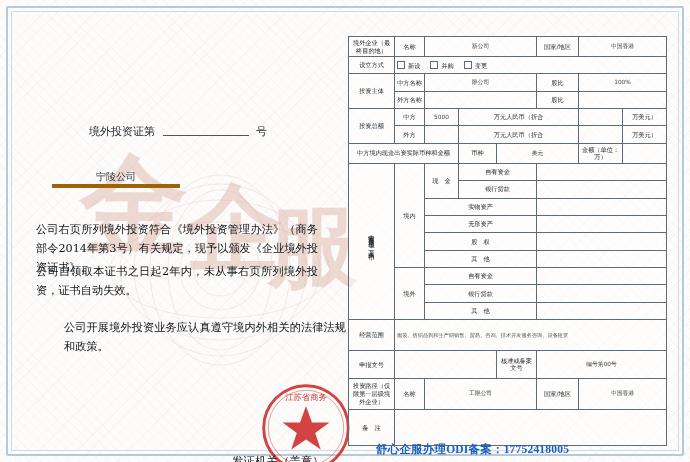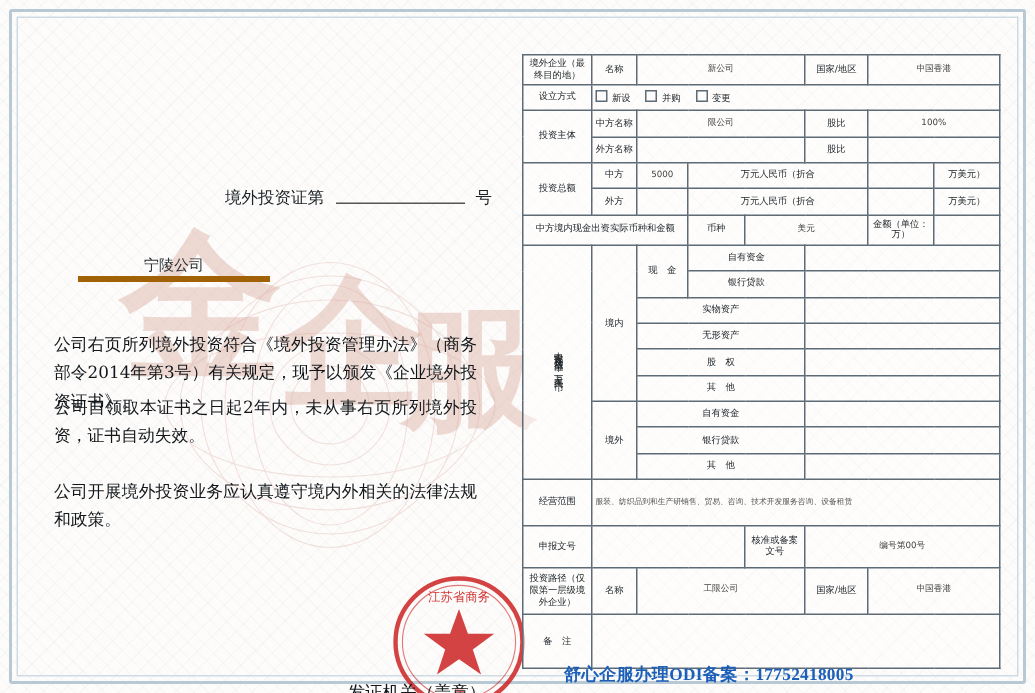--- a/index.html
+++ b/index.html
@@ -61,21 +61,21 @@
     position:absolute;left:6px;top:44px;width:300px;
     text-align:center;
     font-family:"DejaVu Serif","Liberation Serif",serif;
     font-weight:700;
     font-size:29px;
     letter-spacing:2px;
     color:#15191d;
   }
   .cert-no{
     position:absolute;left:6px;top:100px;width:300px;
-    text-align:right;font-size:11px;color:#1b2126;
+    text-align:center;font-size:11px;color:#1b2126;
     font-family:"DejaVu Serif","Liberation Serif",serif;
   }
   .cert-no .blank{
     display:inline-block;width:86px;border-bottom:1px solid #555;
     margin:0 4px;height:11px;vertical-align:-1px;
   }
   .company-line{
     position:absolute;left:30px;top:146px;width:240px;
     font-size:10px;color:#2a2f33;
     font-family:"DejaVu Serif","Liberation Serif",serif;
@@ -85,21 +85,21 @@
     text-align:center;padding:0 4px;
   }
   .para{
     position:absolute;width:282px;left:14px;
     font-size:11.2px;line-height:19px;color:#11161a;
     font-family:"DejaVu Serif","Liberation Serif",serif;
     text-align:justify;
   }
   .p1{top:196px;}
   .p2{top:238px;}
-  .p3{top:294px;}
+  .p3{top:294px;margin-left:28px;}
 
   
   .seal{
     position:absolute;left:238px;top:358px;width:92px;height:92px;
     pointer-events:none;
   }
   .issuer{
     position:absolute;left:210px;top:414px;font-size:11.5px;color:#11161a;
     font-family:"DejaVu Serif","Liberation Serif",serif;
     margin-top:16px;

